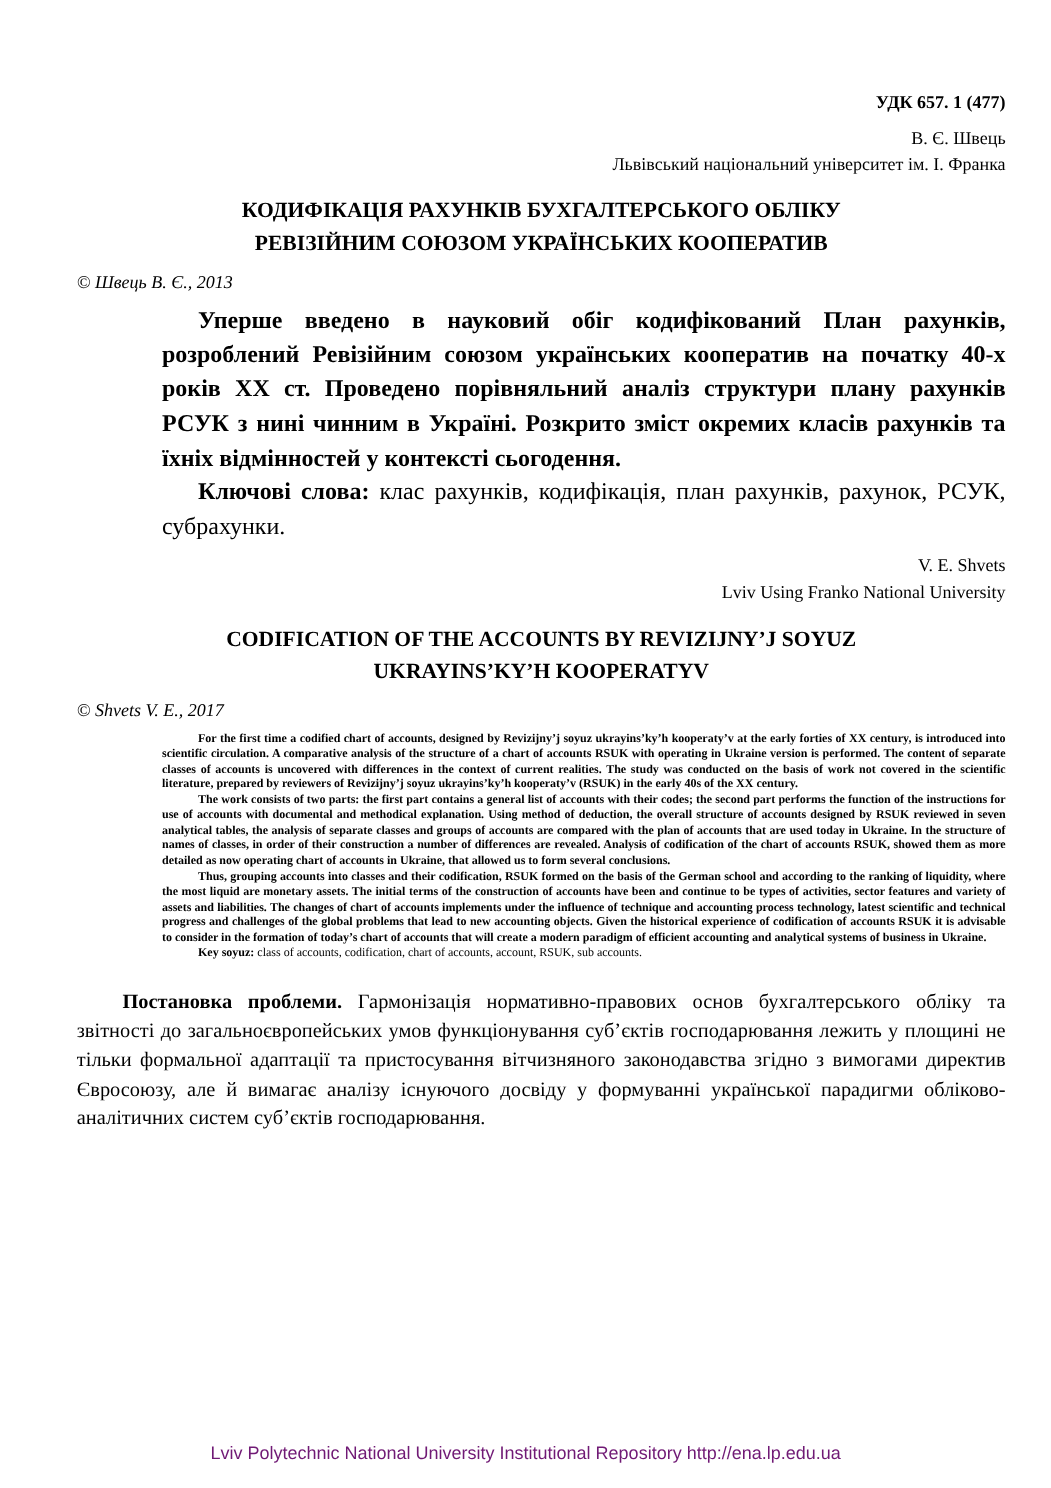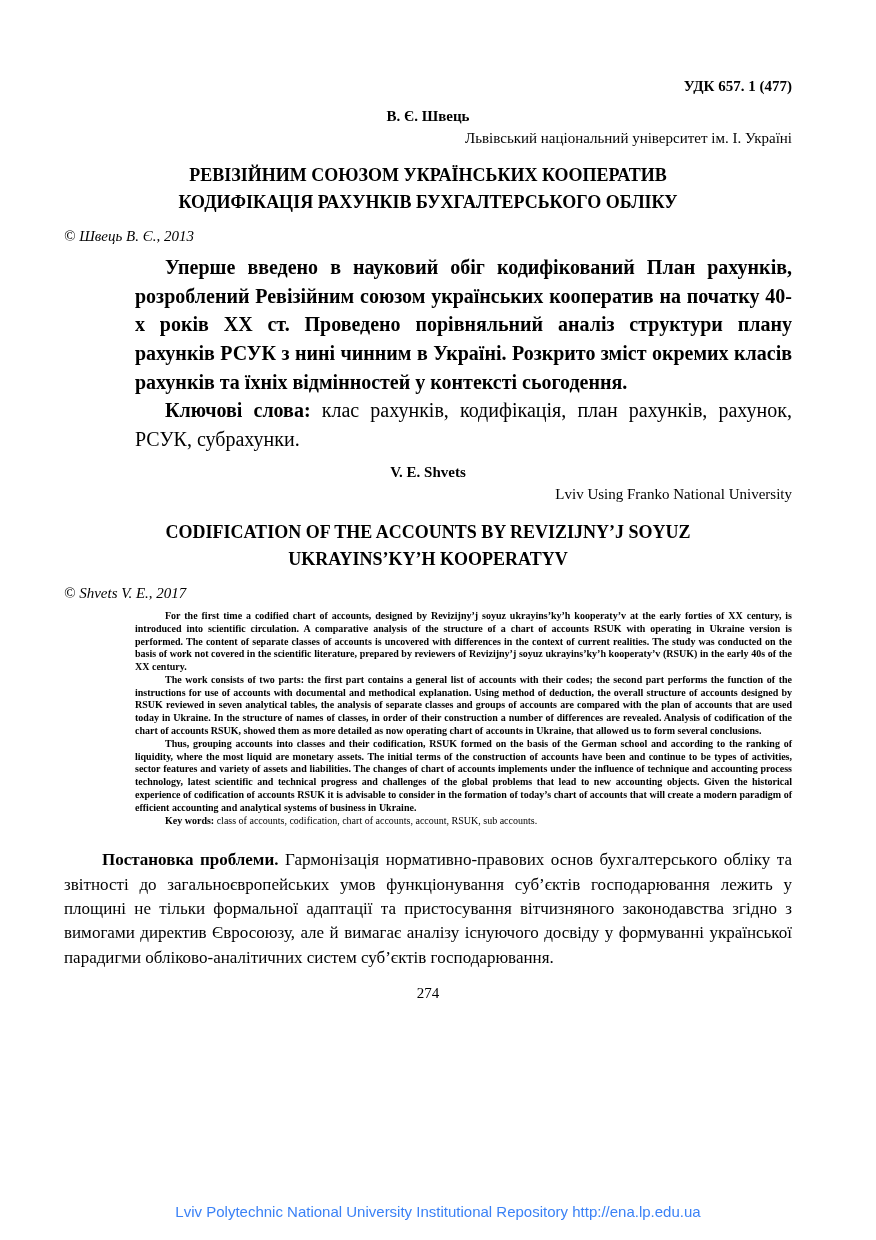--- a/index.html
+++ b/index.html
@@ -11,34 +11,33 @@
     position: relative;
     width: 876px;
     height: 1240px;
     background: #ffffff;
     color: #000000;
     font-family: "Liberation Serif", serif;
     overflow: hidden;
     box-sizing: border-box;
   }
   .content {
-    padding: 76px 84px 0 64px;
+    padding: 76px 38px 0 64px;
   }
   .right-block {
     text-align: right;
     font-size: 15px;
     line-height: 1.45;
   }
   .udc {
     font-weight: bold;
     margin-bottom: 8px;
   }
   .byline {
-    font-weight: bold;
-    text-align: center;
+    font-weight: normal;
   }
   .affiliation {
     font-weight: normal;
   }
   .article-title {
     margin-top: 13px;
     text-align: center;
     font-weight: bold;
     font-size: 18px;
     line-height: 1.5;
@@ -91,38 +90,38 @@
     font-size: 15px;
   }
   .repo-footer {
     position: absolute;
     left: 0;
     bottom: 20px;
     width: 100%;
     text-align: center;
     font-family: "Liberation Sans", sans-serif;
     font-size: 15px;
-    color: #3b82f6;
+    color: #701a75;
   }
 </style>
 </head>
 <body>
 
 <div class="page">
   <div class="content">
 
     <div class="right-block">
       <div class="udc">УДК 657. 1 (477)</div>
       <div class="byline">В. Є. Швець</div>
-      <div class="affiliation">Львівський національний університет ім. І. Україні</div>
+      <div class="affiliation">Львівський національний університет ім. І. Франка</div>
     </div>
 
     <div class="article-title">
+      <div>КОДИФІКАЦІЯ РАХУНКІВ БУХГАЛТЕРСЬКОГО ОБЛІКУ</div>
       <div>РЕВІЗІЙНИМ СОЮЗОМ УКРАЇНСЬКИХ КООПЕРАТИВ</div>
-      <div>КОДИФІКАЦІЯ РАХУНКІВ БУХГАЛТЕРСЬКОГО ОБЛІКУ</div>
     </div>
 
     <div class="copyright">© Швець В. Є., 2013</div>
 
     <div class="abstract abstract-ua">
       <p>Уперше введено в науковий обіг кодифікований План рахунків, розроблений Ревізійним союзом українських кооператив на початку 40-х років ХХ ст. Проведено порівняльний аналіз структури плану рахунків РСУК з нині чинним в Україні. Розкрито зміст окремих класів рахунків та їхніх відмінностей у контексті сьогодення.</p>
       <p class="keywords-line"><span class="kw-label">Ключові слова:</span> <span>клас рахунків, кодифікація, план рахунків, рахунок, РСУК, субрахунки.</span></p>
     </div>
 
     <div class="right-block en-byline-block">
@@ -134,22 +133,21 @@
       <div>CODIFICATION OF THE ACCOUNTS BY REVIZIJNY’J SOYUZ</div>
       <div>UKRAYINS’KY’H KOOPERATYV</div>
     </div>
 
     <div class="copyright">© Shvets V. E., 2017</div>
 
     <div class="abstract abstract-en">
       <p>For the first time a codified chart of accounts, designed by Revizijny’j soyuz ukrayins’ky’h kooperaty’v at the early forties of XX century, is introduced into scientific circulation. A comparative analysis of the structure of a chart of accounts RSUK with operating in Ukraine version is performed. The content of separate classes of accounts is uncovered with differences in the context of current realities. The study was conducted on the basis of work not covered in the scientific literature, prepared by reviewers of Revizijny’j soyuz ukrayins’ky’h kooperaty’v (RSUK) in the early 40s of the XX century.</p>
       <p>The work consists of two parts: the first part contains a general list of accounts with their codes; the second part performs the function of the instructions for use of accounts with documental and methodical explanation. Using method of deduction, the overall structure of accounts designed by RSUK reviewed in seven analytical tables, the analysis of separate classes and groups of accounts are compared with the plan of accounts that are used today in Ukraine. In the structure of names of classes, in order of their construction a number of differences are revealed. Analysis of codification of the chart of accounts RSUK, showed them as more detailed as now operating chart of accounts in Ukraine, that allowed us to form several conclusions.</p>
       <p>Thus, grouping accounts into classes and their codification, RSUK formed on the basis of the German school and according to the ranking of liquidity, where the most liquid are monetary assets. The initial terms of the construction of accounts have been and continue to be types of activities, sector features and variety of assets and liabilities. The changes of chart of accounts implements under the influence of technique and accounting process technology, latest scientific and technical progress and challenges of the global problems that lead to new accounting objects. Given the historical experience of codification of accounts RSUK it is advisable to consider in the formation of today’s chart of accounts that will create a modern paradigm of efficient accounting and analytical systems of business in Ukraine.</p>
-      <p class="keywords-line"><span class="kw-label">Key words:</span> <span>class of accounts, codification, chart of accounts, account, RSUK, sub accounts.</span></p>
+      <p class="keywords-line"><span class="kw-label">Key soyuz:</span> <span>class of accounts, codification, chart of accounts, account, RSUK, sub accounts.</span></p>
     </div>
 
     <p class="section-para"><span class="section-heading">Постановка проблеми.</span> <span>Гармонізація нормативно-правових основ бухгалтерського обліку та звітності до загальноєвропейських умов функціонування суб’єктів господарювання лежить у площині не тільки формальної адаптації та пристосування вітчизняного законодавства згідно з вимогами директив Євросоюзу, але й вимагає аналізу існуючого досвіду у формуванні української парадигми обліково-аналітичних систем суб’єктів господарювання.</span></p>
 
-    <div class="page-number">274</div>
   </div>
 
   <div class="repo-footer">Lviv Polytechnic National University Institutional Repository http://ena.lp.edu.ua</div>
 </div>
 
 </body></html>

